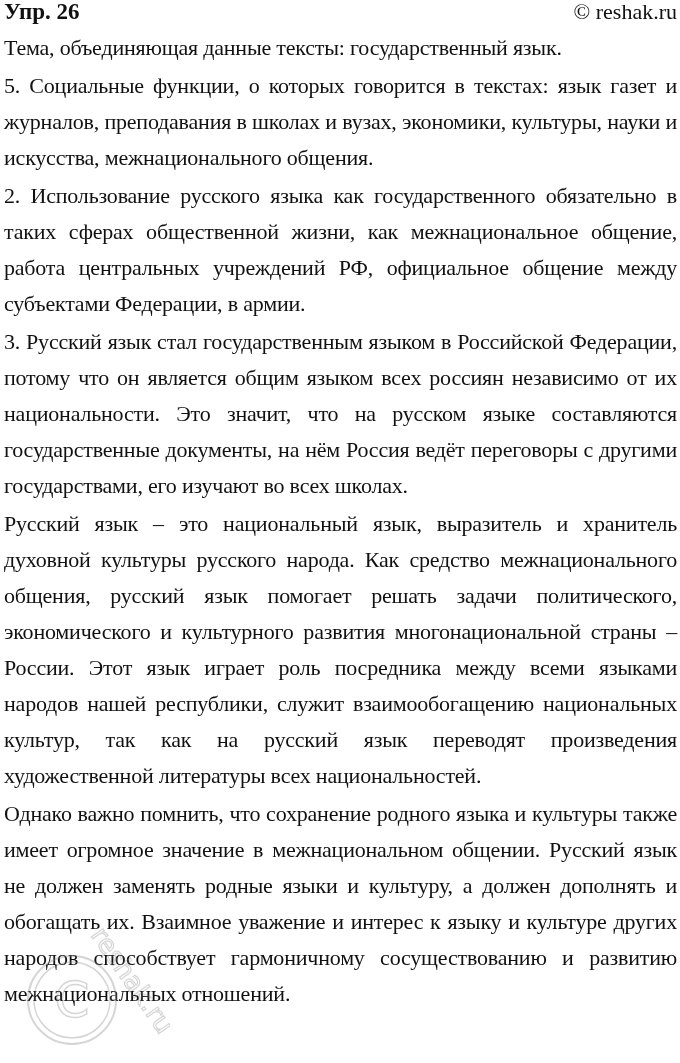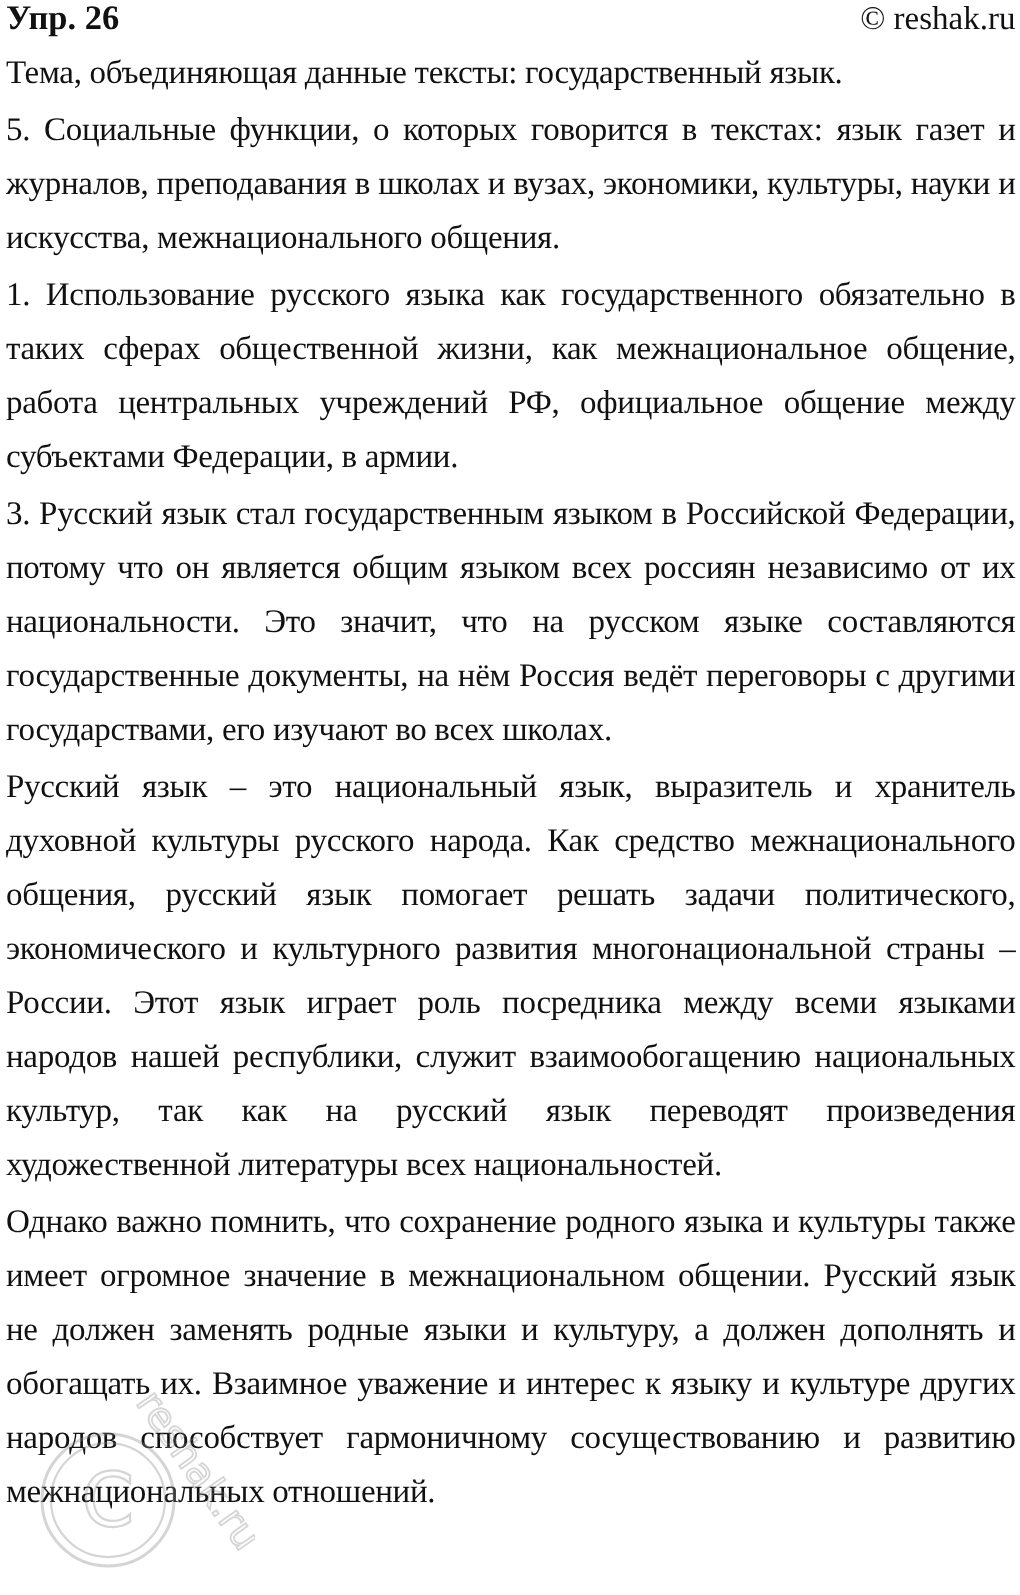--- a/index.html
+++ b/index.html
@@ -65,21 +65,21 @@
 <body>
 
 <div class="page">
   <div class="header">
     <div class="ex-title">Упр. 26</div>
     <div class="site">© reshak.ru</div>
   </div>
 
   <p class="para topic">Тема, объединяющая данные тексты: государственный язык.</p>
   <p class="para">5. Социальные функции, о которых говорится в текстах: язык газет и журналов, преподавания в школах и вузах, экономики, культуры, науки и искусства, межнационального общения.</p>
-  <p class="para">1. Использование русского языка как государственного обязательно в таких сферах общественной жизни, как межнациональное общение, работа центральных учреждений РФ, официальное общение между субъектами Федерации, в армии.</p>
+  <p class="para">2. Использование русского языка как государственного обязательно в таких сферах общественной жизни, как межнациональное общение, работа центральных учреждений РФ, официальное общение между субъектами Федерации, в армии.</p>
   <p class="para">3. Русский язык стал государственным языком в Российской Федерации, потому что он является общим языком всех россиян независимо от их национальности. Это значит, что на русском языке составляются государственные документы, на нём Россия ведёт переговоры с другими государствами, его изучают во всех школах.</p>
   <p class="para">Русский язык – это национальный язык, выразитель и хранитель духовной культуры русского народа. Как средство межнационального общения, русский язык помогает решать задачи политического, экономического и культурного развития многонациональной страны – России. Этот язык играет роль посредника между всеми языками народов нашей республики, служит взаимообогащению национальных культур, так как на русский язык переводят произведения художественной литературы всех национальностей.</p>
   <p class="para">Однако важно помнить, что сохранение родного языка и культуры также имеет огромное значение в межнациональном общении. Русский язык не должен заменять родные языки и культуру, а должен дополнять и обогащать их. Взаимное уважение и интерес к языку и культуре других народов способствует гармоничному сосуществованию и развитию межнациональных отношений.</p>
 </div>
 
 <div class="watermark">
   <svg width="150" height="150" viewBox="0 0 150 150">
     <circle cx="52" cy="95" r="44" fill="none" stroke="#888" stroke-width="2"></circle>
     <circle cx="52" cy="95" r="38" fill="none" stroke="#888" stroke-width="1.5"></circle>
     <text x="52" y="112" font-size="50" text-anchor="middle" fill="none" stroke="#888" stroke-width="1.5" font-family="DejaVu Sans, sans-serif">C</text>

